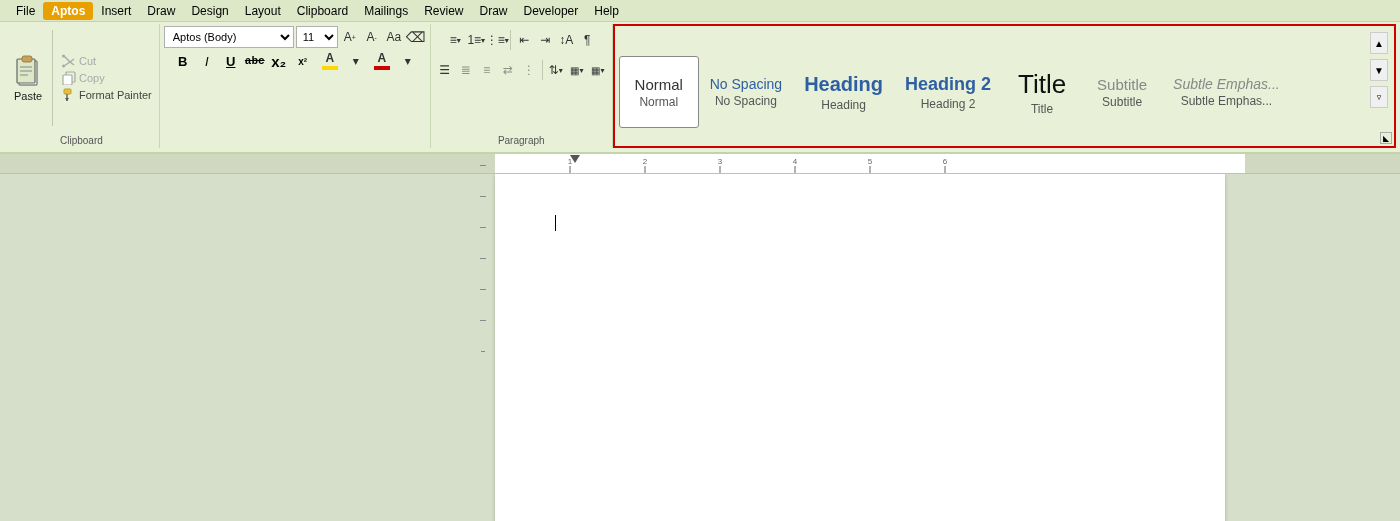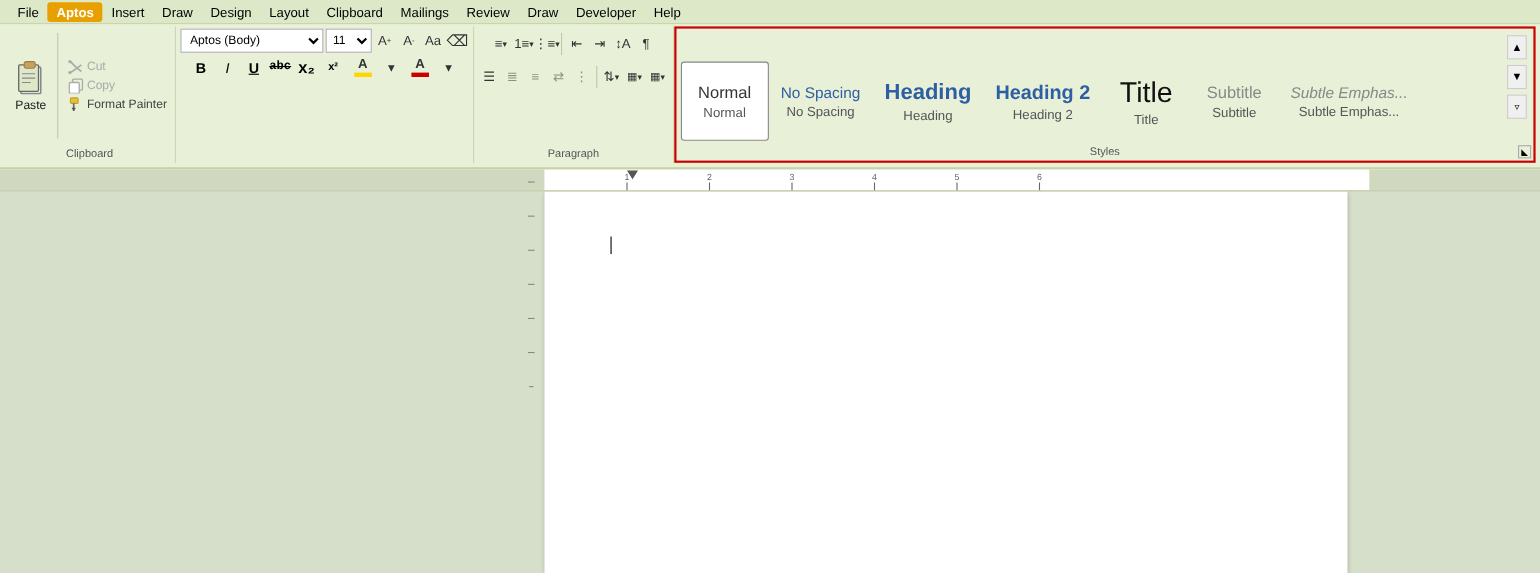--- a/index.html
+++ b/index.html
@@ -508,21 +508,20 @@
         <span class="style-subtle">Subtle Emphas...</span>
         <span class="style-name">Subtle Emphas...</span>
       </div>
 
       <div style="display:flex;flex-direction:column;justify-content:space-between;align-self:stretch;padding:4px 2px 20px 2px;margin-left:auto;">
         <div class="styles-scroll-btn-inner">▲</div>
         <div class="styles-scroll-btn-inner">▼</div>
         <div class="styles-scroll-btn-inner" style="font-size:9px;">▿</div>
       </div>
     </div>
-    <span class="ribbon-group-label">Styles</span>
     <div class="expand-btn" style="position:absolute;bottom:2px;right:2px;" title="Expand Styles">◣</div>
   </div>
 
 </div>
 
 <div class="ruler">
   <div class="ruler-gray-left"></div>
   <div class="ruler-inner">
 
     <svg width="100%" height="20">

